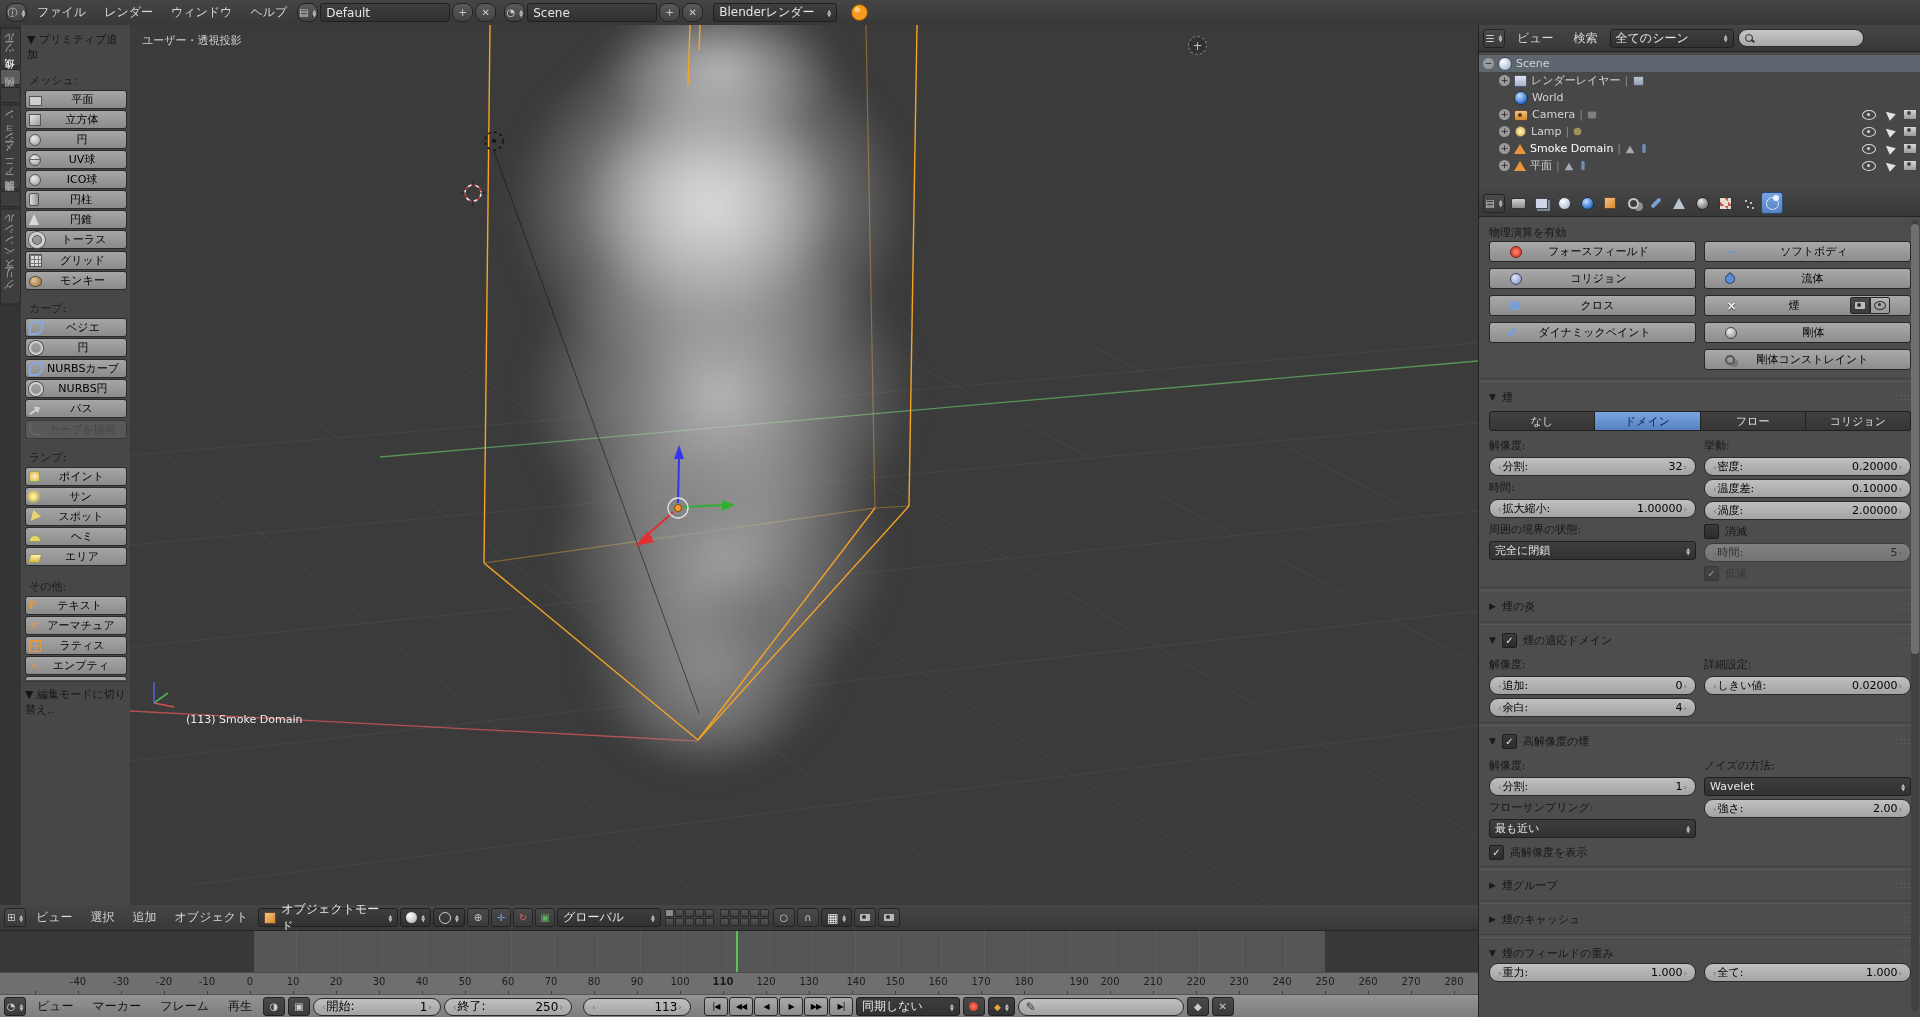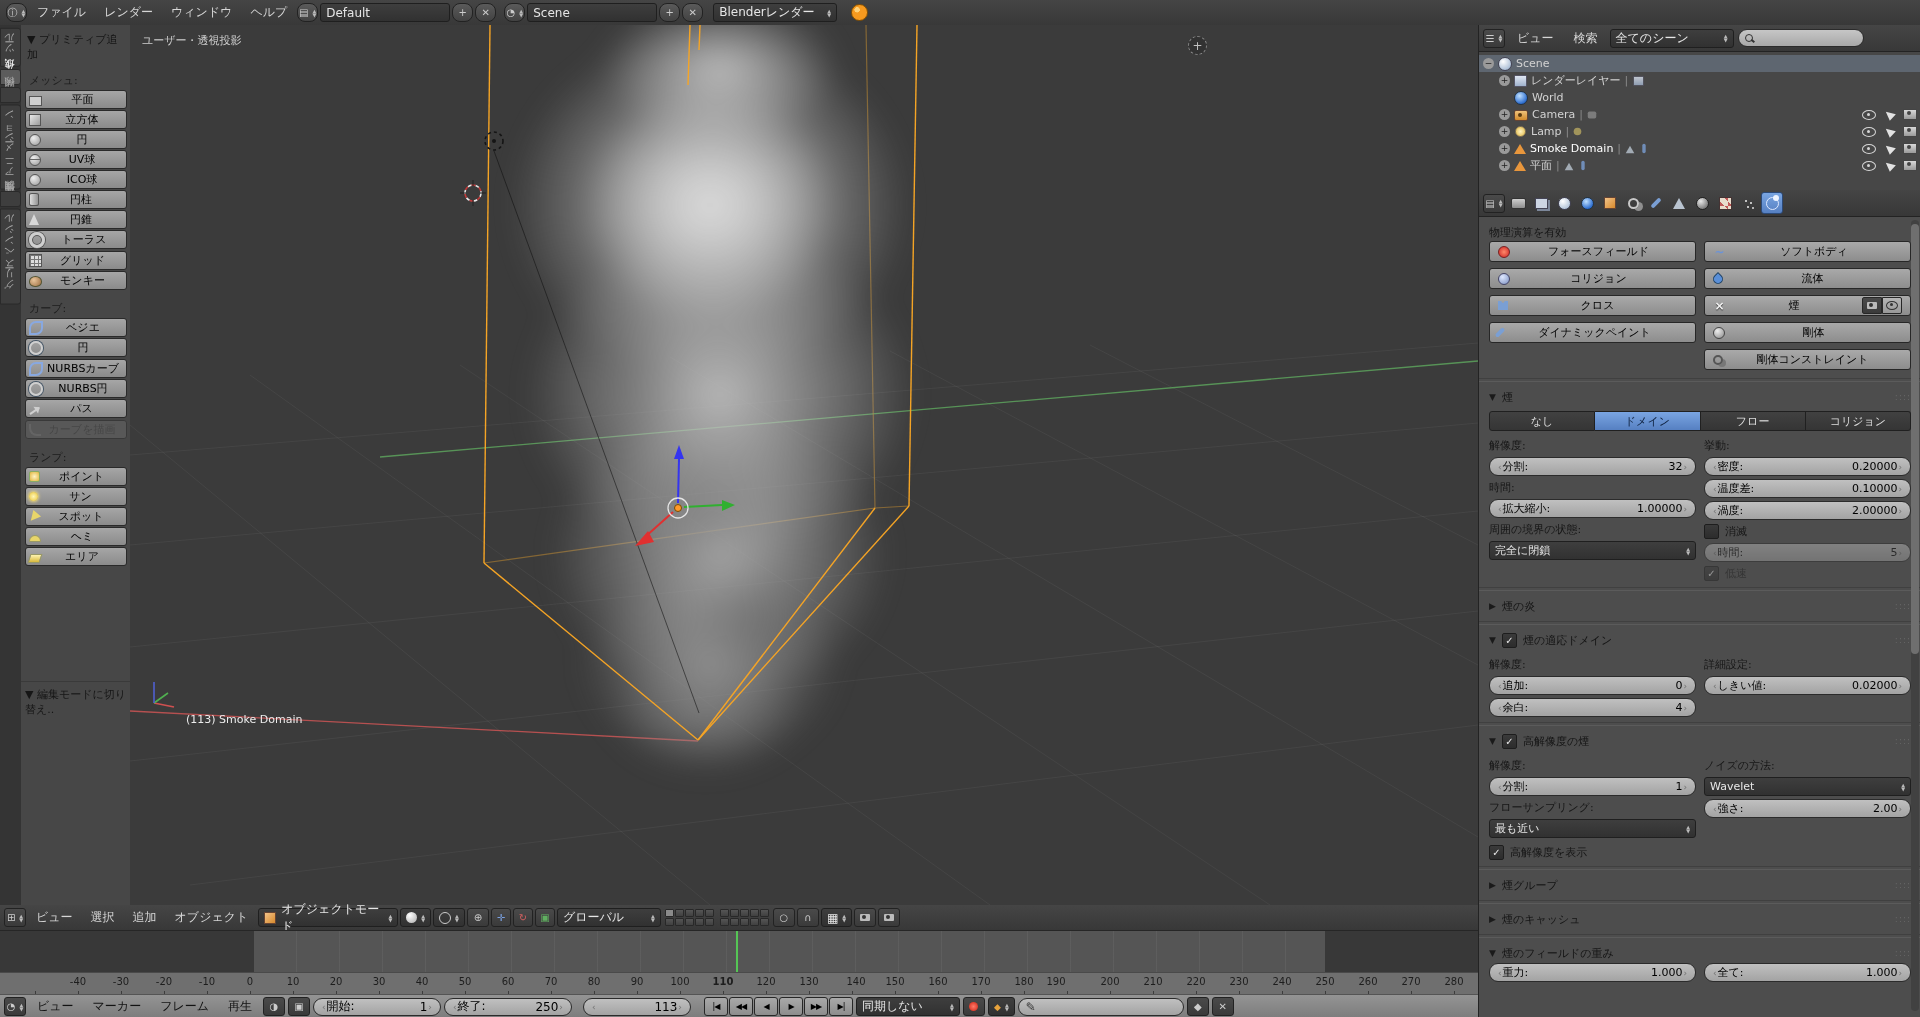--- a/index.html
+++ b/index.html
@@ -167,21 +167,21 @@
   #props-body{padding:6px 10px 0 10px;color:#111;}
   .plabel{color:#161616;height:18px;display:flex;align-items:center;}
   .psep{height:2px;border-top:1px solid #404040;border-bottom:1px solid #5b5b5b;margin:5px -10px;}
   .panelhdr{display:flex;align-items:center;gap:6px;color:#141414;height:20px;}
   .panelhdr .tri{font-size:9px;color:#1a1a1a;}
   .panelhdr .grip{margin-left:auto;color:#666;font-size:9px;letter-spacing:1px;}
   .twocol{display:flex;gap:8px;}
   .col{flex:1;display:flex;flex-direction:column;gap:3px;}
   .row20{height:17px;}
   .pbtnrow{height:19px;background:linear-gradient(#a9a9a9,#8d8d8d);border:1px solid #272727;border-radius:3px;
-    display:flex;align-items:center;padding:0 8px;color:#000;margin-bottom:3px;}
+    display:flex;align-items:center;padding:0 20px;color:#000;margin-bottom:3px;}
   .pbtnrow .blab{flex:1;text-align:center;}
   .pi{width:13px;height:13px;display:inline-flex;align-items:center;justify-content:center;flex:0 0 auto;}
   .pi-force{width:10px;height:10px;border-radius:50%;border:1px solid #722;background:radial-gradient(#ff8a6a,#c22);}
   .pi-collision{width:10px;height:10px;border-radius:50%;background:radial-gradient(circle at 35% 30%,#dfe8ff,#7a8fc0);border:1px solid #446;}
   .pi-cloth{width:10px;height:9px;background:#7a9fd4;clip-path:polygon(0 0,30% 0,50% 25%,70% 0,100% 0,100% 100%,0 100%);}
   .pi-dynpaint{width:4px;height:11px;background:#7a9fd4;border-radius:2px;transform:rotate(45deg);}
   .pi-soft{color:#6a93d8;font-weight:bold;font-size:12px;}
   .pi-fluid{width:8px;height:8px;background:#5a8fd8;border-radius:0 50% 50% 50%;transform:rotate(45deg);border:1px solid #246;}
   .pi-smokex{color:#f2f2f2;font-weight:bold;font-size:12px;text-shadow:0 1px 1px #333;}
   .pi-rigid{width:10px;height:10px;border-radius:50%;background:radial-gradient(circle at 35% 30%,#eee,#888);border:1px solid #444;}
@@ -352,20 +352,43 @@
             <span class="ti ti-spot"></span>
             <span class="blab">スポット</span>
           </div>
           <div class="ts-btn">
             <span class="ti ti-hemi"></span>
             <span class="blab">ヘミ</span>
           </div>
           <div class="ts-btn">
             <span class="ti ti-area"></span>
             <span class="blab">エリア</span>
+          </div>
+        </div>
+        <div class="ts-sec clip">
+          <div class="ts-label">その他:</div>
+          <div class="ts-btn">
+            <span class="ti ti-text">F</span>
+            <span class="blab">テキスト</span>
+          </div>
+          <div class="ts-btn">
+            <span class="ti ti-armature">大</span>
+            <span class="blab">アーマチュア</span>
+          </div>
+          <div class="ts-btn">
+            <span class="ti ti-lattice"></span>
+            <span class="blab">ラティス</span>
+          </div>
+          <div class="ts-btn">
+            <span class="ti ti-empty">人</span>
+            <span class="blab">エンプティ</span>
+          </div>
+          <div class="ts-btn">
+            <span class="ti ti-speaker"></span>
+            <span class="blab">スピーカ</span>
           </div>
         </div>
       </div>
     <div id="ts-bottom-line"></div>
     <div id="ts-bottom">▼ <span>編集モードに切り替え..</span></div>
   </div>
 </div>
 
 <div id="viewport" class="abs">
 
@@ -579,21 +602,21 @@
     <span class="rlabel" style="left: 856px;">140</span>
     <span class="rtick" style="left: 852px;"></span>
     <span class="rlabel" style="left: 895px;">150</span>
     <span class="rtick" style="left: 895px;"></span>
     <span class="rlabel" style="left: 938px;">160</span>
     <span class="rtick" style="left: 938px;"></span>
     <span class="rlabel" style="left: 981px;">170</span>
     <span class="rtick" style="left: 981px;"></span>
     <span class="rlabel" style="left: 1024px;">180</span>
     <span class="rtick" style="left: 1024px;"></span>
-    <span class="rlabel" style="left: 1056px;">190</span>
+    <span class="rlabel" style="left: 1079px;">190</span>
     <span class="rtick" style="left: 1067px;"></span>
     <span class="rlabel" style="left: 1110px;">200</span>
     <span class="rtick" style="left: 1110px;"></span>
     <span class="rlabel" style="left: 1153px;">210</span>
     <span class="rtick" style="left: 1153px;"></span>
     <span class="rlabel" style="left: 1196px;">220</span>
     <span class="rtick" style="left: 1196px;"></span>
     <span class="rlabel" style="left: 1239px;">230</span>
     <span class="rtick" style="left: 1239px;"></span>
     <span class="rlabel" style="left: 1282px;">240</span>

